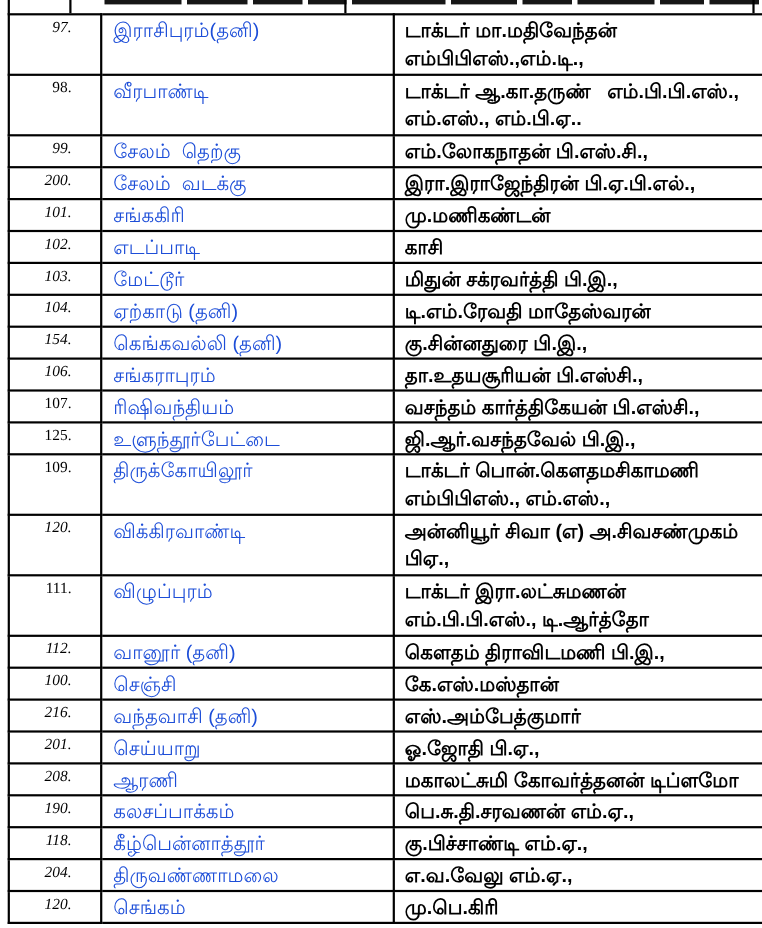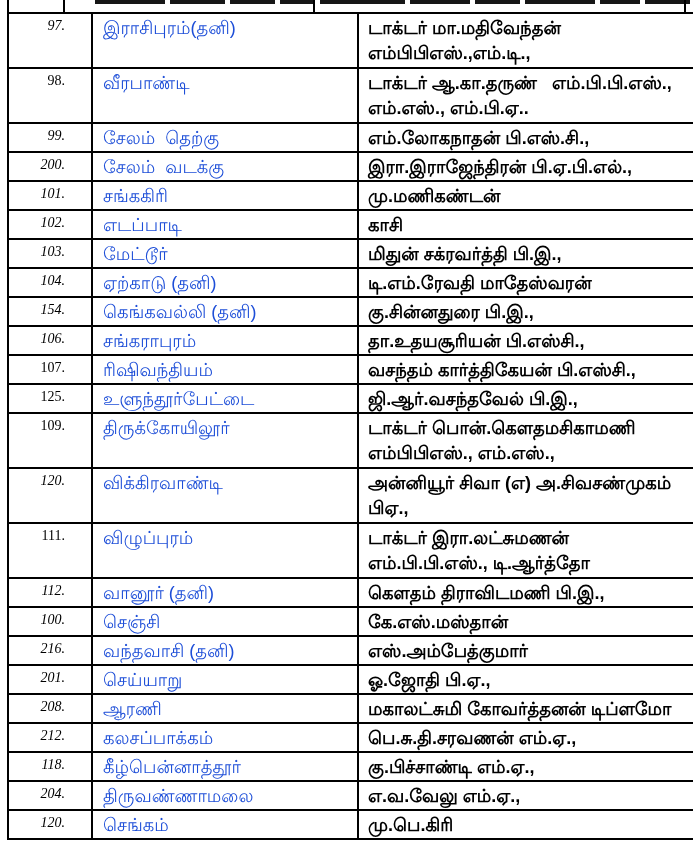--- a/index.html
+++ b/index.html
@@ -204,21 +204,21 @@
           </td>
         </tr>
         <tr class="row">
           <td class="num it">208.</td>
           <td class="cons">ஆரணி</td>
           <td class="cand">
             <div class="cand-line">மகாலட்சுமி கோவர்த்தனன் டிப்ளமோ</div>
           </td>
         </tr>
         <tr class="row">
-          <td class="num it">212.</td>
+          <td class="num it">190.</td>
           <td class="cons">கலசப்பாக்கம்</td>
           <td class="cand">
             <div class="cand-line">பெ.சு.தி.சரவணன் எம்.ஏ.,</div>
           </td>
         </tr>
         <tr class="row">
           <td class="num it">118.</td>
           <td class="cons">கீழ்பென்னாத்தூர்</td>
           <td class="cand">
             <div class="cand-line">கு.பிச்சாண்டி எம்.ஏ.,</div>

